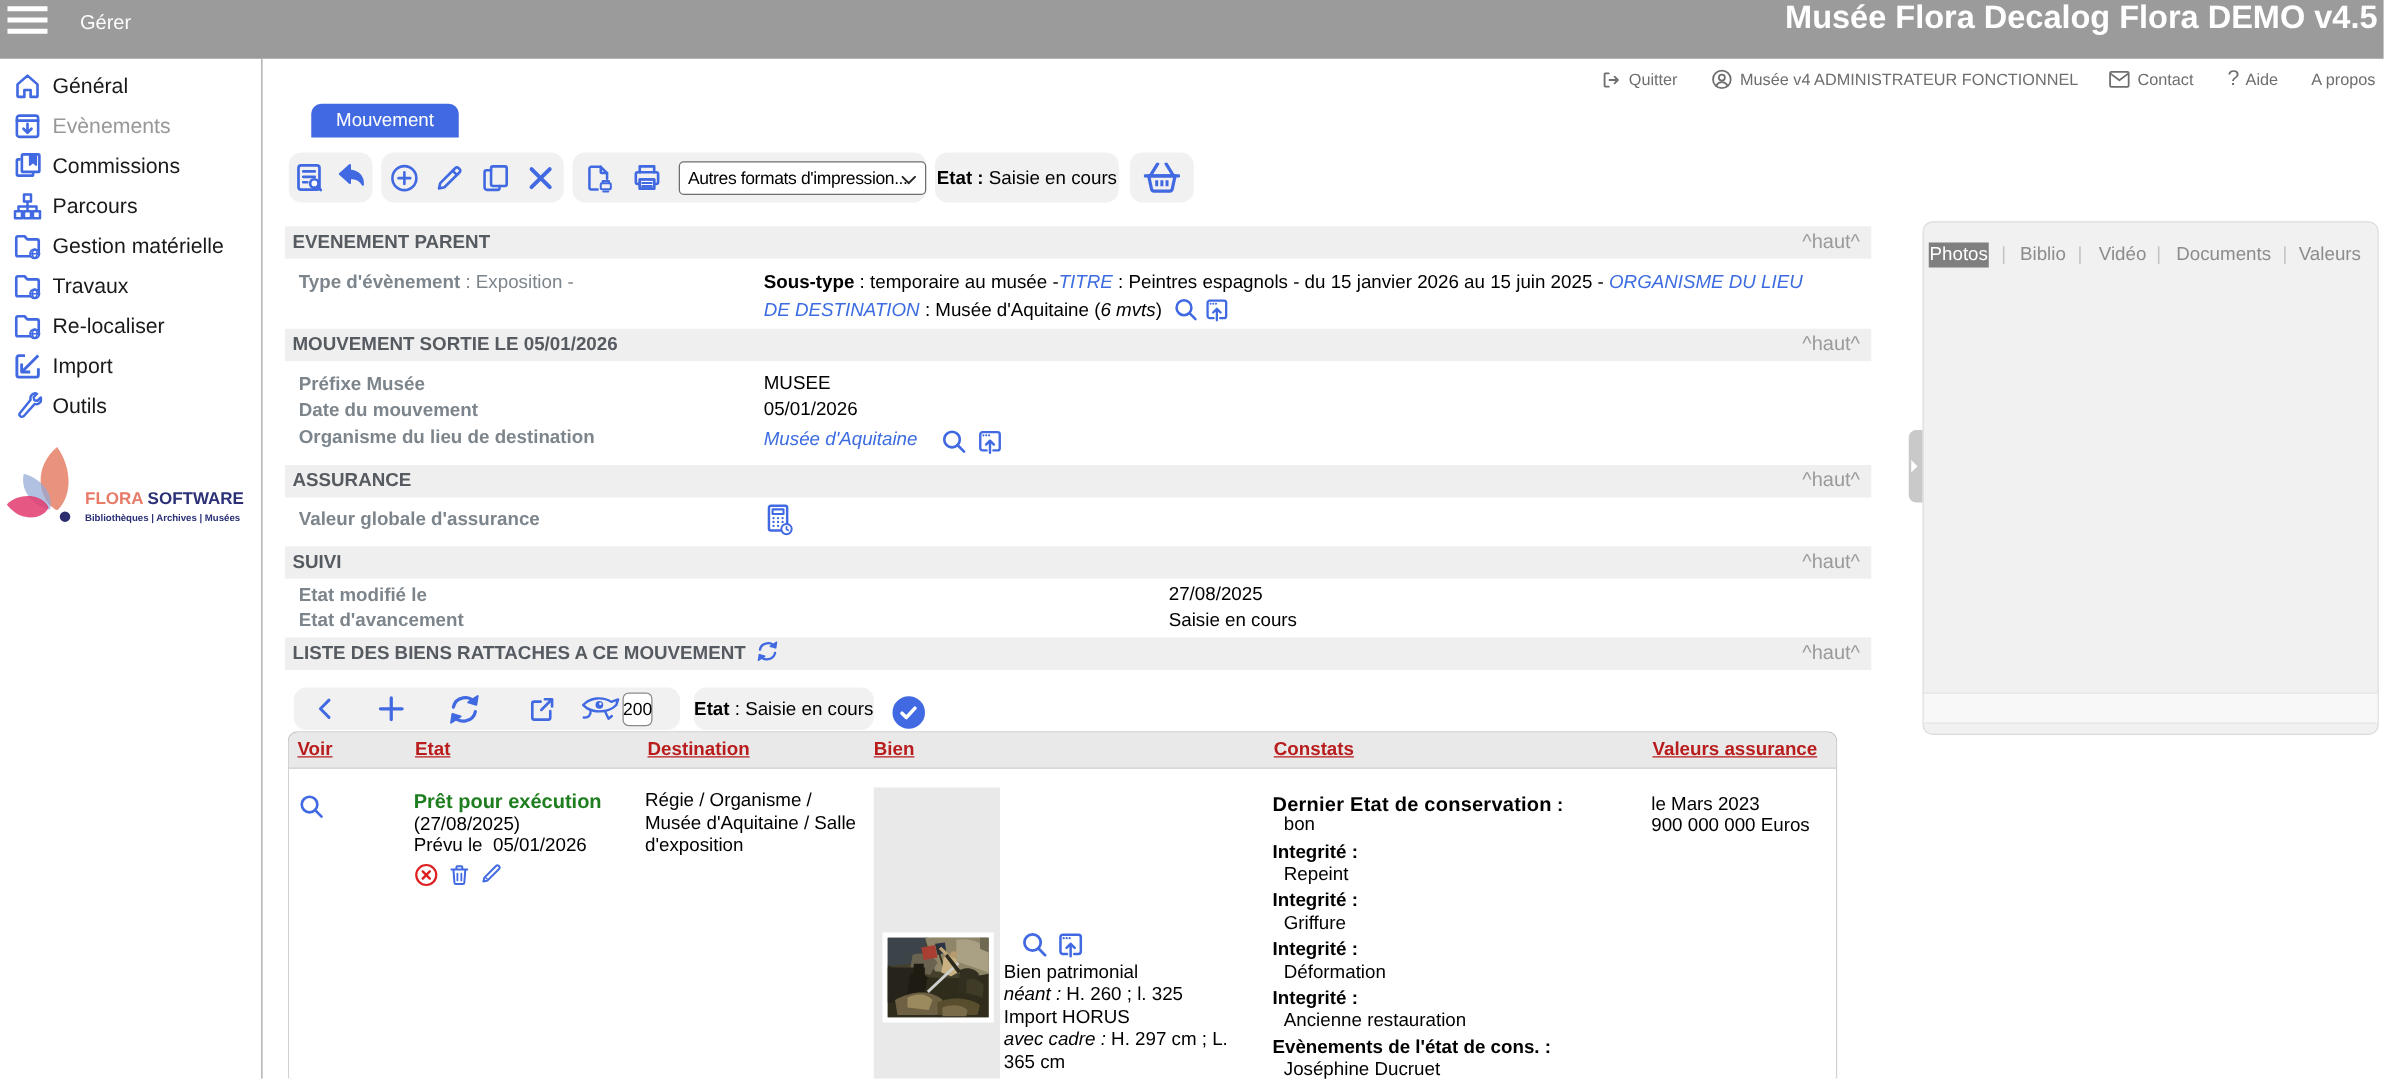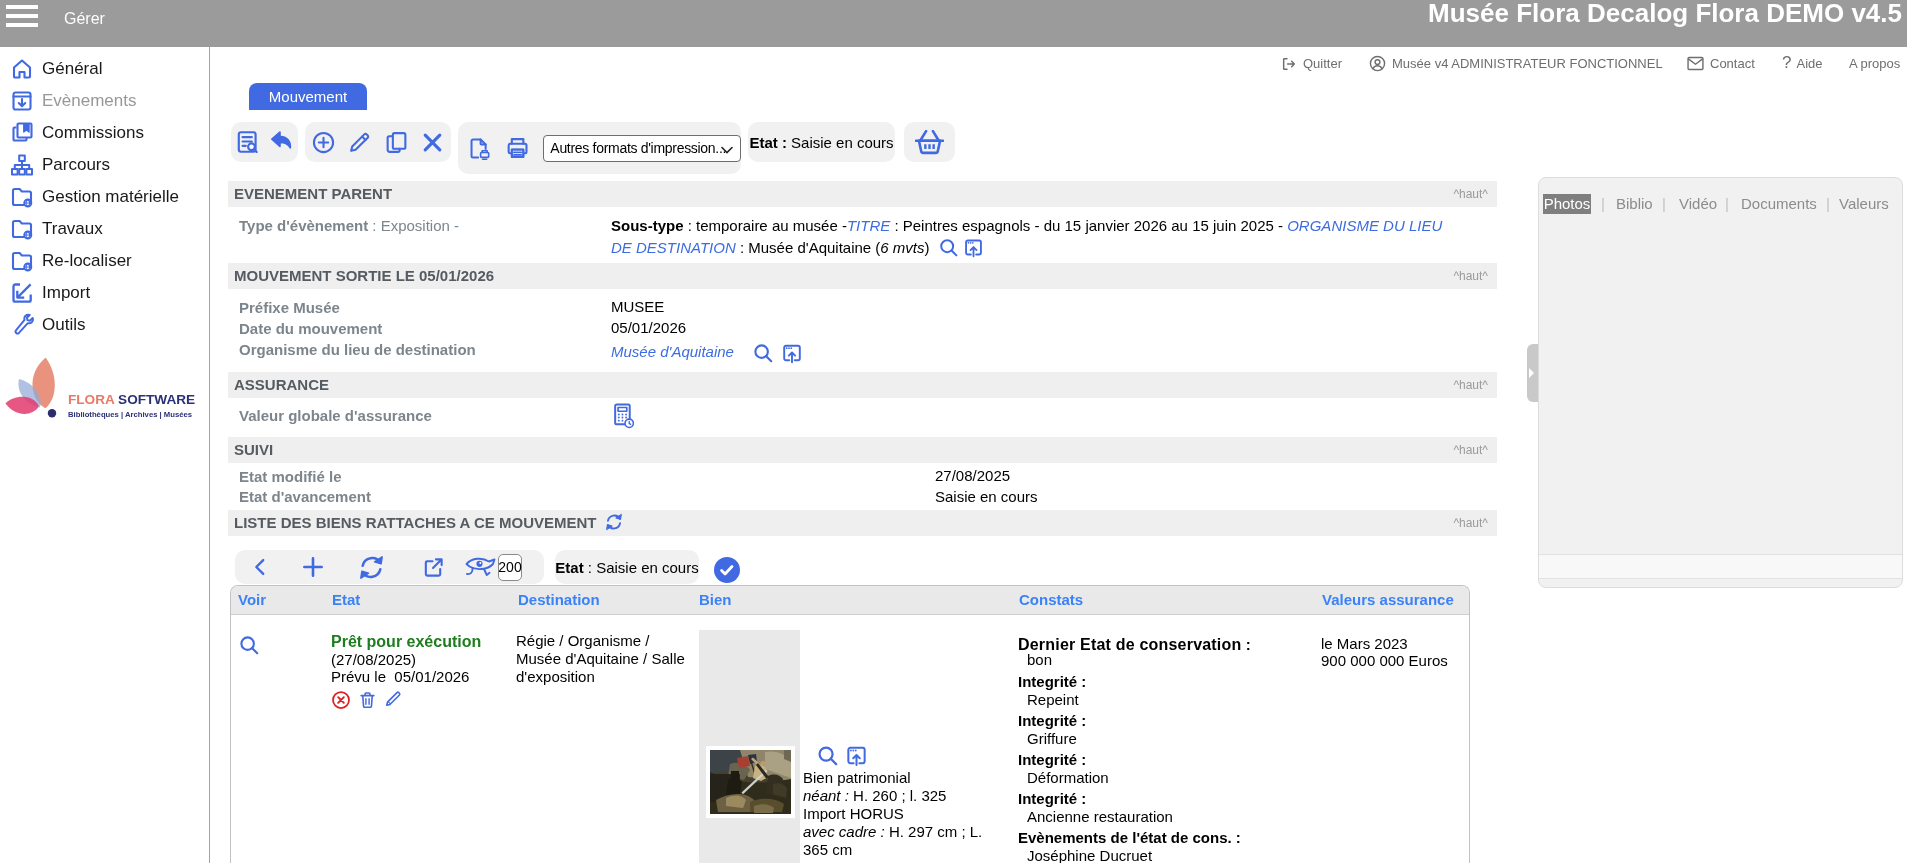--- a/index.html
+++ b/index.html
@@ -21,36 +21,36 @@
 
 
 #sbline { left:209px; top:47px; width:1px; height:816px; background:#a3a3a3; }
 .mitem { left:10px; height:32px; width:190px; display:flex; align-items:center; font-size:17px; color:#191919; }
 .mitem svg { margin-right:8px; flex:none; }
 .mitem.dis { color:#989898; }
 
 
 .secbar { left:228px; width:1269px; height:26px; background:#efefef;
   font-size:15px; font-weight:bold; color:#565b61; line-height:26px; padding-left:6px; }
-.haut { position:absolute; right:9px; top:0; font-weight:normal; font-size:12px; color:#9a9a9a; }
+.haut { position:absolute; right:9px; top:0; font-weight:normal; font-size:16px; color:#9a9a9a; }
 .lbl  { left:239px; font-size:15px; font-weight:bold; color:#7d858c; white-space:nowrap; }
 .val  { font-size:15px; color:#000; white-space:nowrap; }
 .link { color:#3c6ce0;font-style:italic; }
 
 
 .tgrp { background:#f1f1f1; border-radius:10px; display:flex; align-items:center; justify-content:space-around; }
 .ebtn { background:#f1f1f1; border-radius:10px; font-size:15px; color:#000;
   display:flex; align-items:center; justify-content:center; white-space:nowrap; }
 
 
 #tbl { left:230px; top:585px; width:1240px; height:278px; border:1px solid #c2c2c2;
   border-radius:8px 8px 0 0; border-bottom:none; background:#fff; overflow:hidden; }
 #thead { position:absolute; left:0; top:0; width:100%; height:29px; background:#e9e9e9;
   border-bottom:1px solid #cfcfcf; }
-.th { position:absolute; top:5px; font-size:15px; font-weight:bold; color:#3b82f6; }
+.th { position:absolute; top:5px; font-size:15px; font-weight:bold; color:#b91c1c;text-decoration:underline; }
 .cell { position:absolute; font-size:15px; color:#000; line-height:18px; }
 
 #rpanel { left:1538px; top:177px; width:365px; height:411px; background:#f1f1f1;
   border:1px solid #dcdcdc; border-radius:8px; }
 .rtab { font-size:15px; color:#8c8c8c; }
 </style>
 </head>
 <body>
 <div id="page">
 
@@ -162,21 +162,21 @@
         <path d="M14.5 6.3l3.2 3.2"></path>
       </svg>
     <svg class="ic" width="25" height="25" viewBox="0 0 24 24" fill="none" stroke="#4169e1" stroke-width="2" stroke-linecap="round" stroke-linejoin="round">
         <rect x="8.5" y="3" width="12" height="15" rx="1.5"></rect>
         <path d="M8.5 6H5a1.5 1.5 0 0 0-1.5 1.5V19A1.9 1.9 0 0 0 5.5 21h8A1.5 1.5 0 0 0 15 19.5V18"></path>
       </svg>
     <svg class="ic" width="25" height="25" viewBox="0 0 24 24" fill="none" stroke="#4169e1" stroke-width="3" stroke-linecap="round">
         <path d="M5 5l14 14M19 5 5 19"></path>
       </svg>
   </div>
-  <div class="abs tgrp" style="left:458px;top:122px;width:283px;height:52px;justify-content:flex-start">
+  <div class="abs tgrp" style="left:458px;top:122px;width:283px;height:40px;justify-content:flex-start">
     <svg class="ic" width="25" height="25" viewBox="0 0 24 24" fill="none" stroke="#4169e1" stroke-width="2" stroke-linecap="round" stroke-linejoin="round" style="margin-left:9px">
         <path d="M13.5 3H6a1.5 1.5 0 0 0-1.5 1.5v15A1.5 1.5 0 0 0 6 21h5"></path>
         <path d="M13.5 3l5 5H14a.6.6 0 0 1-.5-.6z"></path>
         <path d="M18.5 8v4.5"></path>
         <rect x="13.5" y="16" width="8" height="4.8" rx="0.8" stroke-width="1.6"></rect>
         <path d="M15 16v-1.8h5V16M15.5 22.6h4" stroke-width="1.6"></path>
       </svg>
     <svg class="ic" width="26" height="26" viewBox="0 0 24 24" fill="none" stroke="#4169e1" stroke-width="2" stroke-linecap="round" stroke-linejoin="round" style="margin-left:14px">
         <path d="M6.5 8V3.5h11V8"></path>
         <rect x="3.5" y="8" width="17" height="9" rx="1.5"></rect>

